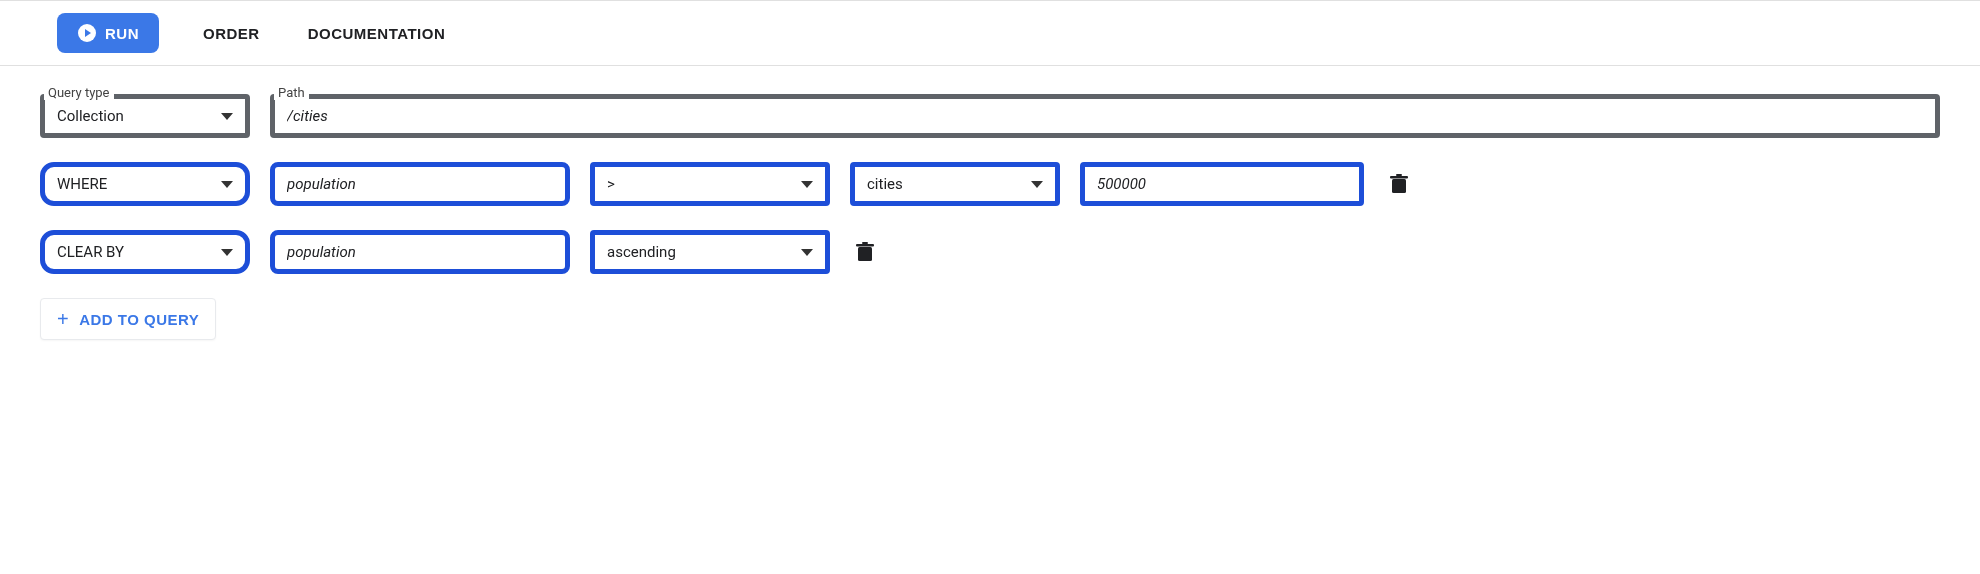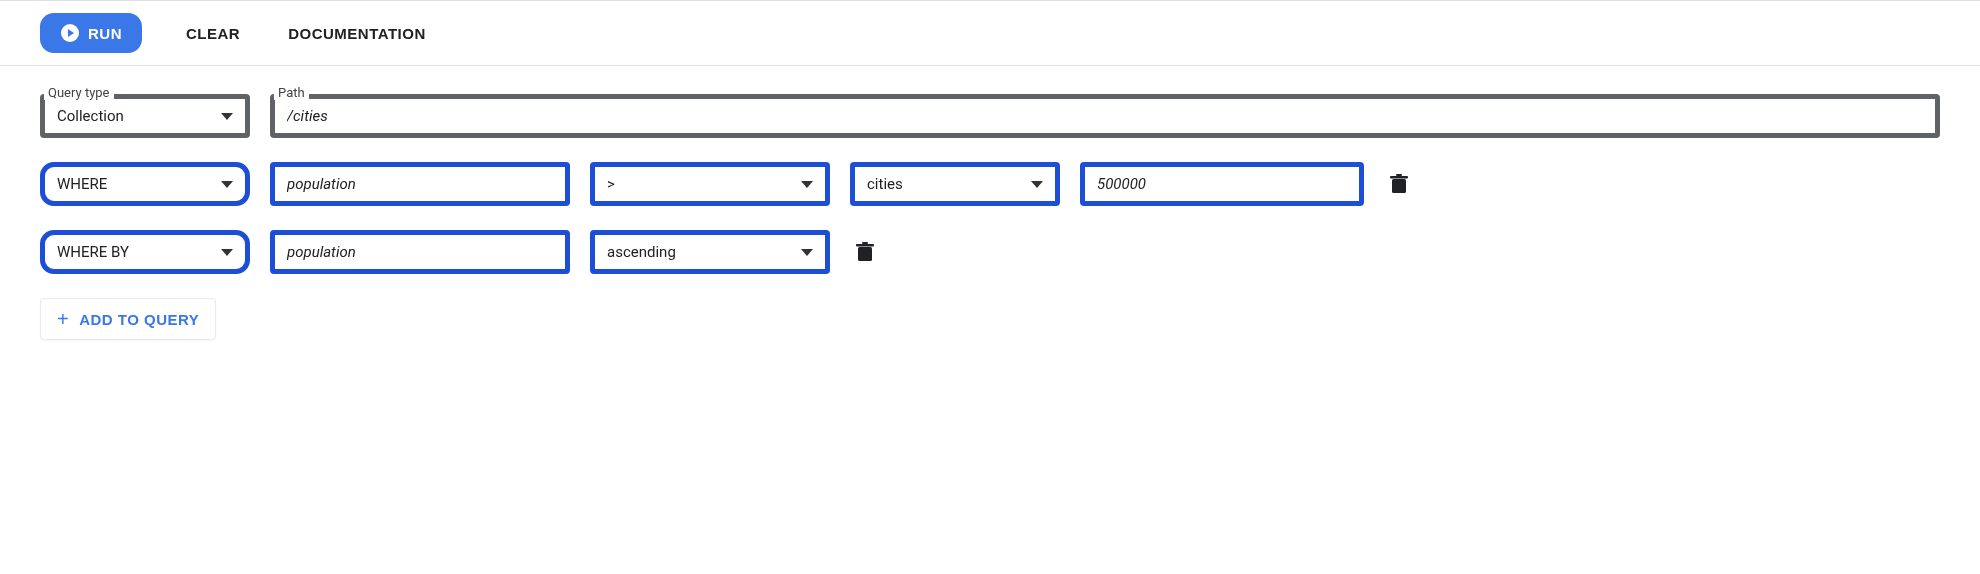--- a/index.html
+++ b/index.html
@@ -17,26 +17,27 @@
   border-top: 1px solid #e0e0e0;
   border-bottom: 1px solid #e0e0e0;
 }
 .run-button {
   display: inline-flex;
   align-items: center;
   gap: 8px;
   background: #3b78e7;
   color: #fff;
   border: none;
-  border-radius: 14px;
+  border-radius: 8px;
   padding: 10px 20px;
   font-size: 15px;
   font-weight: 600;
   letter-spacing: 0.5px;
   cursor: pointer;
+  margin-left: 17px;
 }
 .run-icon {
   width: 20px;
   height: 20px;
   display: inline-flex;
   align-items: center;
   justify-content: center;
 }
 .text-button {
   background: none;
@@ -83,21 +84,21 @@
   color: #202124;
 }
 .select-box {
   justify-content: space-between;
   cursor: pointer;
 }
 .dark-border { border-color: #5f6368; }
 .grow { flex: 1; }
 .w-query-type { width: 210px; }
 .w-clause { width: 210px; border-radius: 14px; }
-.w-field { width: 300px; }
+.w-field { width: 300px; border-radius: 8px; }
 .w-op { width: 240px; }
 .w-type { width: 210px; }
 .w-value { width: 284px; }
 .w-dir { width: 240px; }
 .input-plain {
   border: none;
   outline: none;
   background: transparent;
   font-size: 15px;
   width: 100%;
@@ -150,21 +151,21 @@
 <div class="toolbar">
   <button class="run-button">
     <span class="run-icon">
       <svg width="20" height="20" viewBox="0 0 20 20">
           <circle cx="10" cy="10" r="9" fill="#fff"></circle>
           <polygon points="8,6 14,10 8,14" fill="#3b78e7"></polygon>
         </svg>
     </span>
     <span>RUN</span>
   </button>
-  <button class="text-button">CLEAR</button>
+  <button class="text-button">ORDER</button>
   <button class="text-button">DOCUMENTATION</button>
 </div>
 
 <div class="form-area">
 
   <div class="row">
     <div class="field-wrap w-query-type">
       <span class="field-label">Query type</span>
       <div class="outlined dark-border select-box">
         <span>Collection</span>
@@ -204,21 +205,21 @@
             <rect x="2" y="5" width="14" height="14" rx="1.5" fill="#202124"></rect>
             <rect x="0" y="2" width="18" height="2.5" rx="1" fill="#202124"></rect>
             <rect x="6" y="0" width="6" height="2" rx="1" fill="#202124"></rect>
           </svg>
       </span>
     </button>
   </div>
 
   <div class="row">
     <div class="outlined select-box w-clause">
-      <span>WHERE BY</span>
+      <span>CLEAR BY</span>
       <span class="caret"></span>
     </div>
     <div class="outlined w-field">
       <input class="input-plain" type="text" value="population" style="">
     </div>
     <div class="outlined select-box w-dir">
       <span>ascending</span>
       <span class="caret"></span>
     </div>
     <button class="trash-btn">

